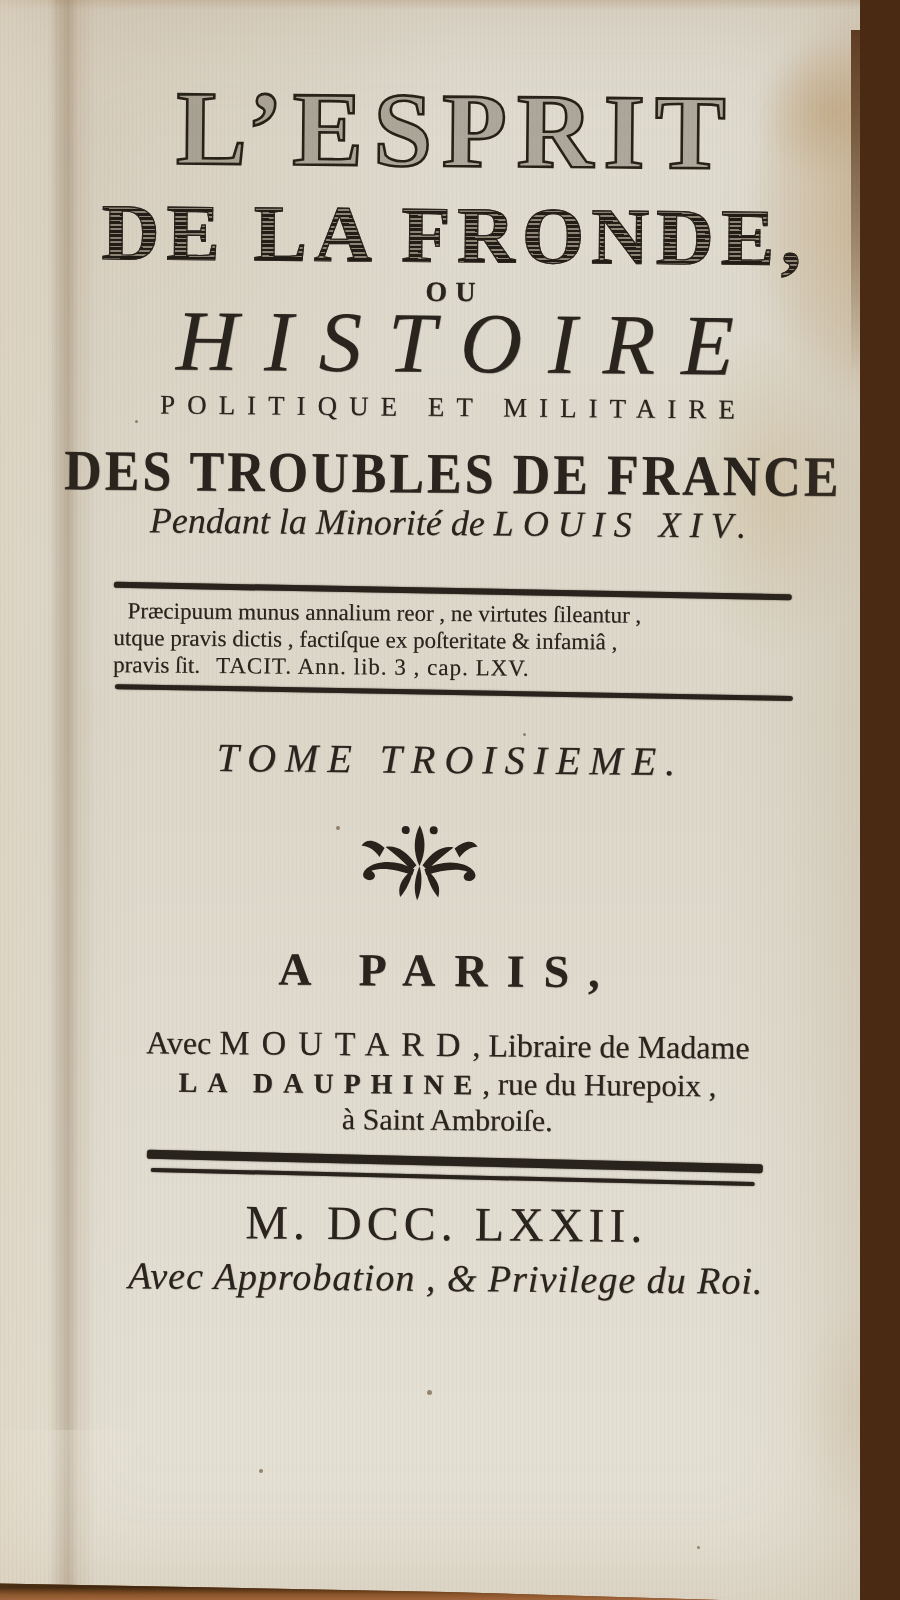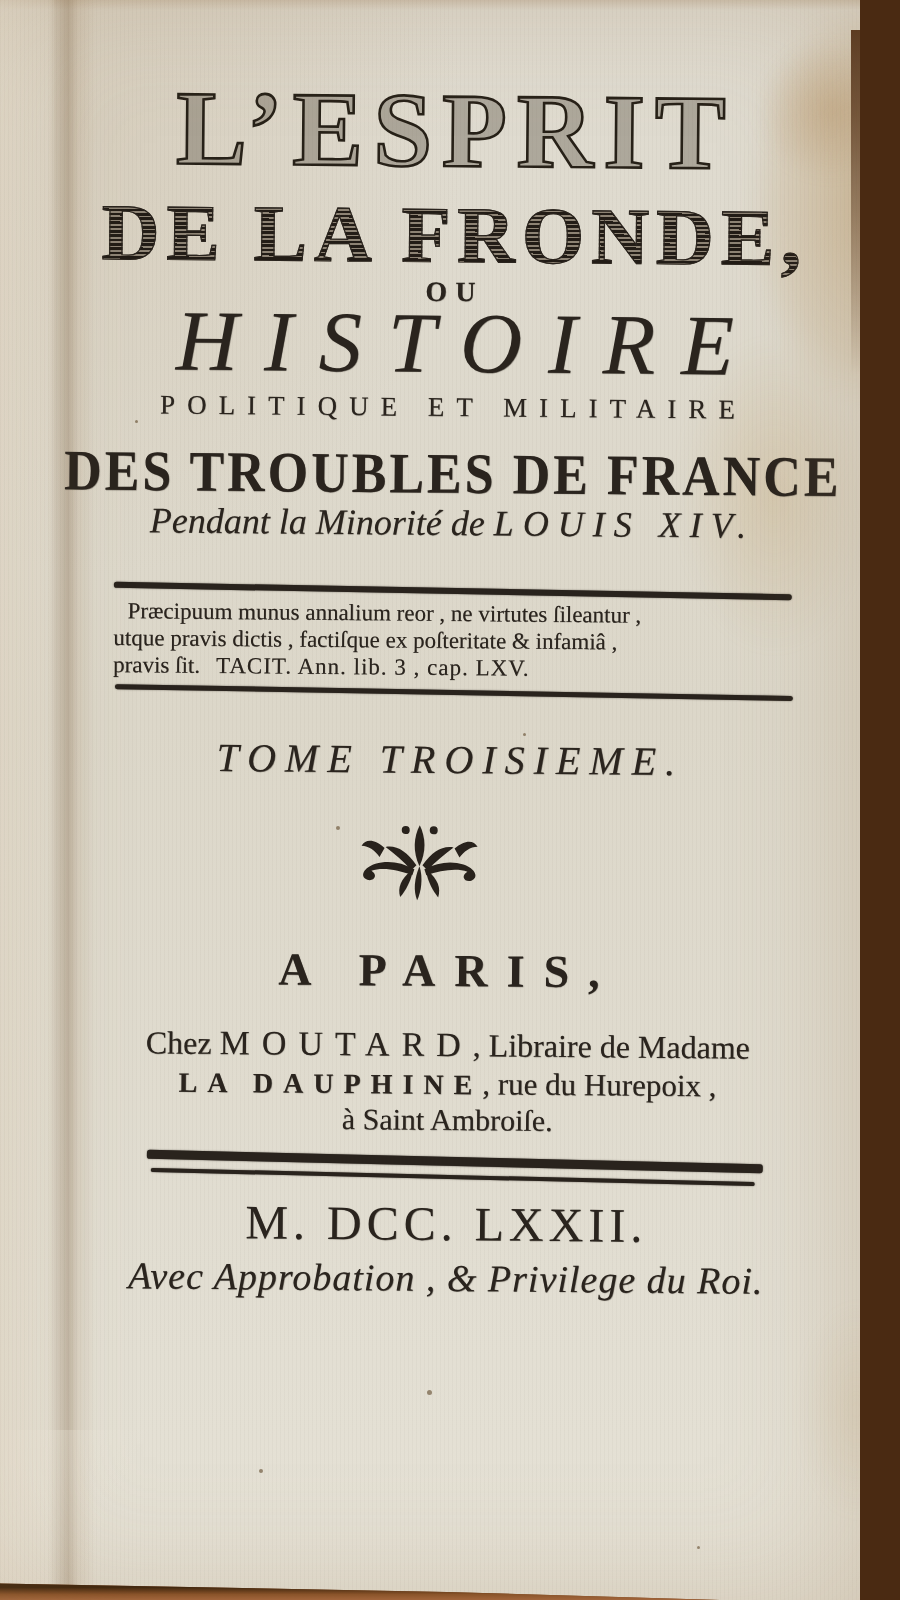--- a/index.html
+++ b/index.html
@@ -159,21 +159,21 @@
           <path d="M72 46 C62 32 52 26 41 28 C50 35 59 42 67 51 Z"></path>
           <path d="M70 50 C57 43 43 41 31 45 C19 49 15 58 23 61 C30 63 34 56 27 52 C38 48 54 51 68 56 Z"></path>
           <path d="M40 29 C30 20 21 20 17 27 C24 27 31 32 35 38 Z"></path>
           <path d="M66 52 C57 60 53 68 56 78 C62 71 66 62 68 54 Z"></path>
           <circle cx="61" cy="11" r="4"></circle>
         </g>
       </g>
     </svg>
 
     <div class="line t-paris">A PARIS,</div>
-    <div class="line t-imp1"><span>Chez </span><span class="pub">MOUTARD</span><span>, Libraire de Madame</span></div>
+    <div class="line t-imp1"><span>Avec </span><span class="pub">MOUTARD</span><span>, Libraire de Madame</span></div>
     <div class="line t-imp2"><span class="dau">LA DAUPHINE</span><span>, rue du Hurepoix ,</span></div>
     <div class="line t-imp3">à Saint Ambroiſe.</div>
 
     <div class="rule" id="rule-b1"></div>
     <div class="rule" id="rule-b2"></div>
 
     <div class="line t-year">M. DCC. LXXII.</div>
     <div class="line t-priv">Avec Approbation , &amp; Privilege du Roi.</div>
   </div>
 

